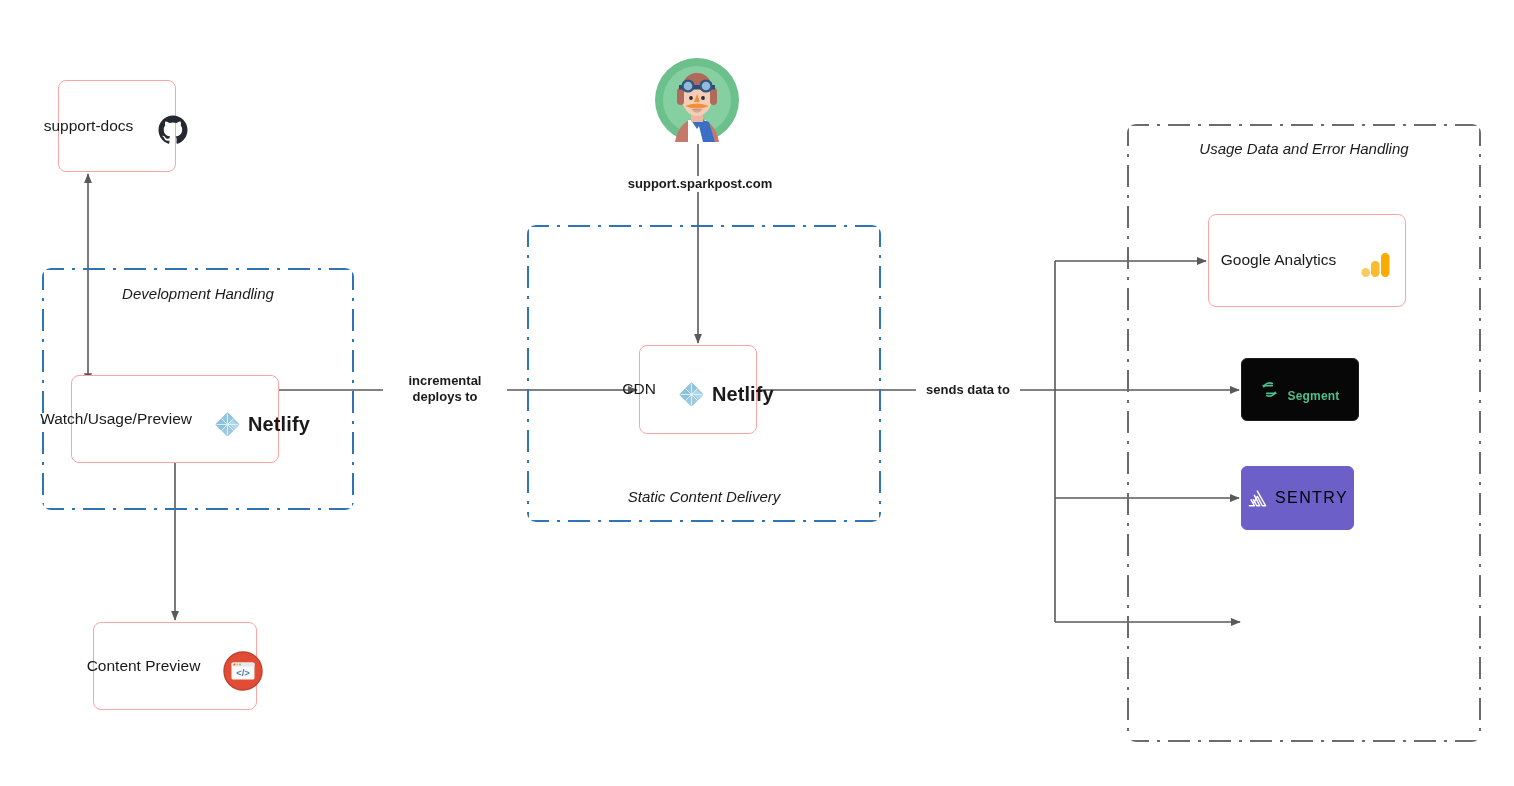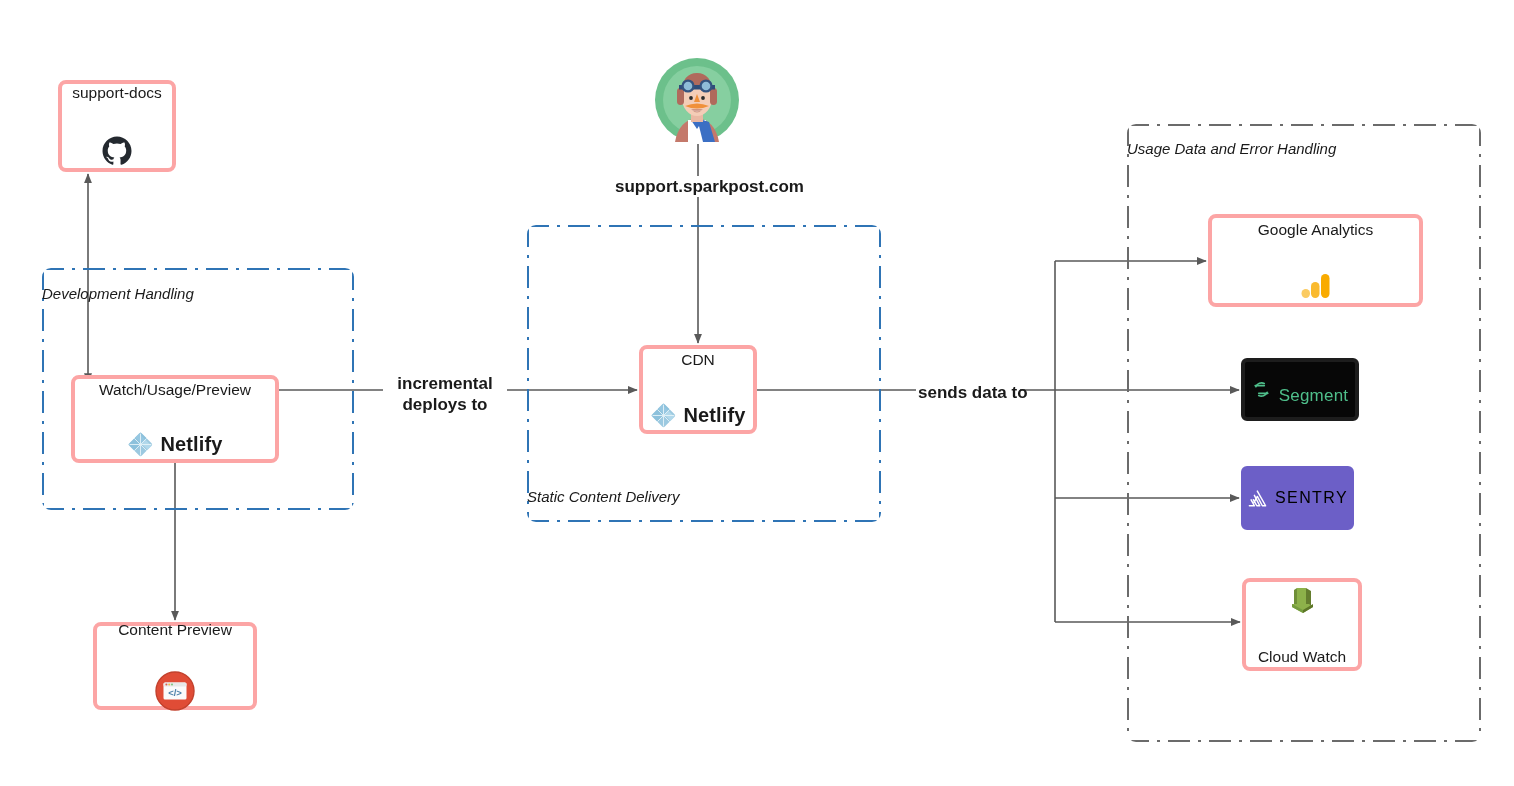--- a/index.html
+++ b/index.html
@@ -23,24 +23,24 @@
     left: 0;
     top: 0;
     width: 1514px;
     height: 786px;
     pointer-events: none;
   }
   .node {
     position: absolute;
     box-sizing: border-box;
     display: flex;
-    flex-direction: column;
+    flex-direction: row;
     align-items: center;
     justify-content: center;
-    border: 4px solid #fca5a5;
+    border: 1px solid #fca5a5;
     border-radius: 8px;
     background: #ffffff;
     gap: 23px;
   }
   .node-label {
     font-size: 15.5px;
     color: #1a1a1a;
     line-height: 1.2;
     text-align: center;
     white-space: nowrap;
@@ -73,25 +73,25 @@
     background-size: 100% 2px, 100% 2px, 2px 100%, 2px 100%;
     background-position: 0 0, 0 100%, 0 0, 100% 0;
     background-repeat: no-repeat;
   }
   .group-title {
     position: absolute;
     font-size: 15px;
     font-style: italic;
     color: #1a1a1a;
     white-space: nowrap;
-    text-align: left;
+    text-align: center;
   }
   .edge-label {
     position: absolute;
-    font-size: 17px;
+    font-size: 13px;
     font-weight: bold;
     color: #1a1a1a;
     line-height: 1.25;
     text-align: center;
     white-space: nowrap;
     background: #ffffff;
     padding: 0 2px;
   }
   .vendor-row {
     display: flex;
@@ -113,22 +113,22 @@
     background: #070707;
     border-color: #1d1d1d;
     border-radius: 6px;
   }
   .node-purple {
     background: #6c5fc7;
     border-color: #6c5fc7;
     border-radius: 6px;
   }
   .seg-text {
-    font-size: 17px;
-    font-weight: normal;
+    font-size: 12px;
+    font-weight: bold;
     color: #4fbf8b;
     letter-spacing: .2px;
     margin-top: 12px;
   }
   .sentry-text {
     font-size: 16px;
     color: #000000;
     letter-spacing: 1.4px;
   }
   .avatar-wrap {
@@ -291,21 +291,21 @@
               <line x1="4.6" y1="4.6" x2="19.4" y2="19.4"></line>
               <line x1="19.4" y1="4.6" x2="4.6" y2="19.4"></line>
             </g>
           </g>
         </svg>
       </span>
       <span class="vendor-name">Netlify</span>
     </div>
   </div>
 
-  <div class="node" style="left:1208px; top:214px; width:215px; height:93px;">
+  <div class="node" style="left:1208px; top:214px; width:198px; height:93px;">
     <div class="node-label">Google Analytics</div>
     <span class="icon-slot" style="margin-top:9px;">
       <svg width="34" height="28" viewBox="0 0 34 28">
         <rect x="22" y="2" width="8.5" height="24" rx="4.2" fill="#f9ab00"></rect>
         <rect x="12" y="10" width="8.5" height="16" rx="4.2" fill="#f9ab00" opacity=".82"></rect>
         <rect x="2.5" y="17" width="8.5" height="9" rx="4.2" fill="#f9ab00" opacity=".62"></rect>
       </svg>
     </span>
   </div>
 
@@ -331,33 +331,20 @@
             <path d="M11.8 2.4 L21.4 19.4 H17.6 L11.8 8.6 L7.8 15.8"></path>
             <path d="M8.4 7.4 L14.6 19.4 H11.2 L7.2 12.4"></path>
             <path d="M4.6 12.6 L8.4 19.4 H2.6"></path>
           </g>
         </svg>
       </span>
       <span class="sentry-text">SENTRY</span>
     </div>
   </div>
 
-  <div class="node" style="left:1242px; top:578px; width:120px; height:93px;">
-    <span class="icon-slot" style="margin-bottom:8px;">
-      <svg width="34" height="34" viewBox="0 0 34 34">
-        <path d="M12 5 h9 v16 h-9 z" fill="#8db14a"></path>
-        <path d="M21 5 l5 3 v16 l-5 -3 z" fill="#647d2e"></path>
-        <path d="M12 5 l-3 2 v16 l3 -2 z" fill="#6f8f38"></path>
-        <path d="M7 21 h17 l4 3 l-10 6 l-11 -6 z" fill="#8db14a"></path>
-        <path d="M18 30 l10 -6 v-3 l-10 6 z" fill="#5d7628"></path>
-        <path d="M7 21 l11 6 v3 l-11 -6 z" fill="#759c3e"></path>
-      </svg>
-    </span>
-    <div class="node-label">Cloud Watch</div>
-  </div>
 
   <div class="edge-label" style="left:383px; top:373px; width:120px;">
     <div>incremental</div>
     <div>deploys to</div>
   </div>
 
   <div class="edge-label" style="left:916px; top:382px; width:100px;">
     <div>sends data to</div>
   </div>
 

